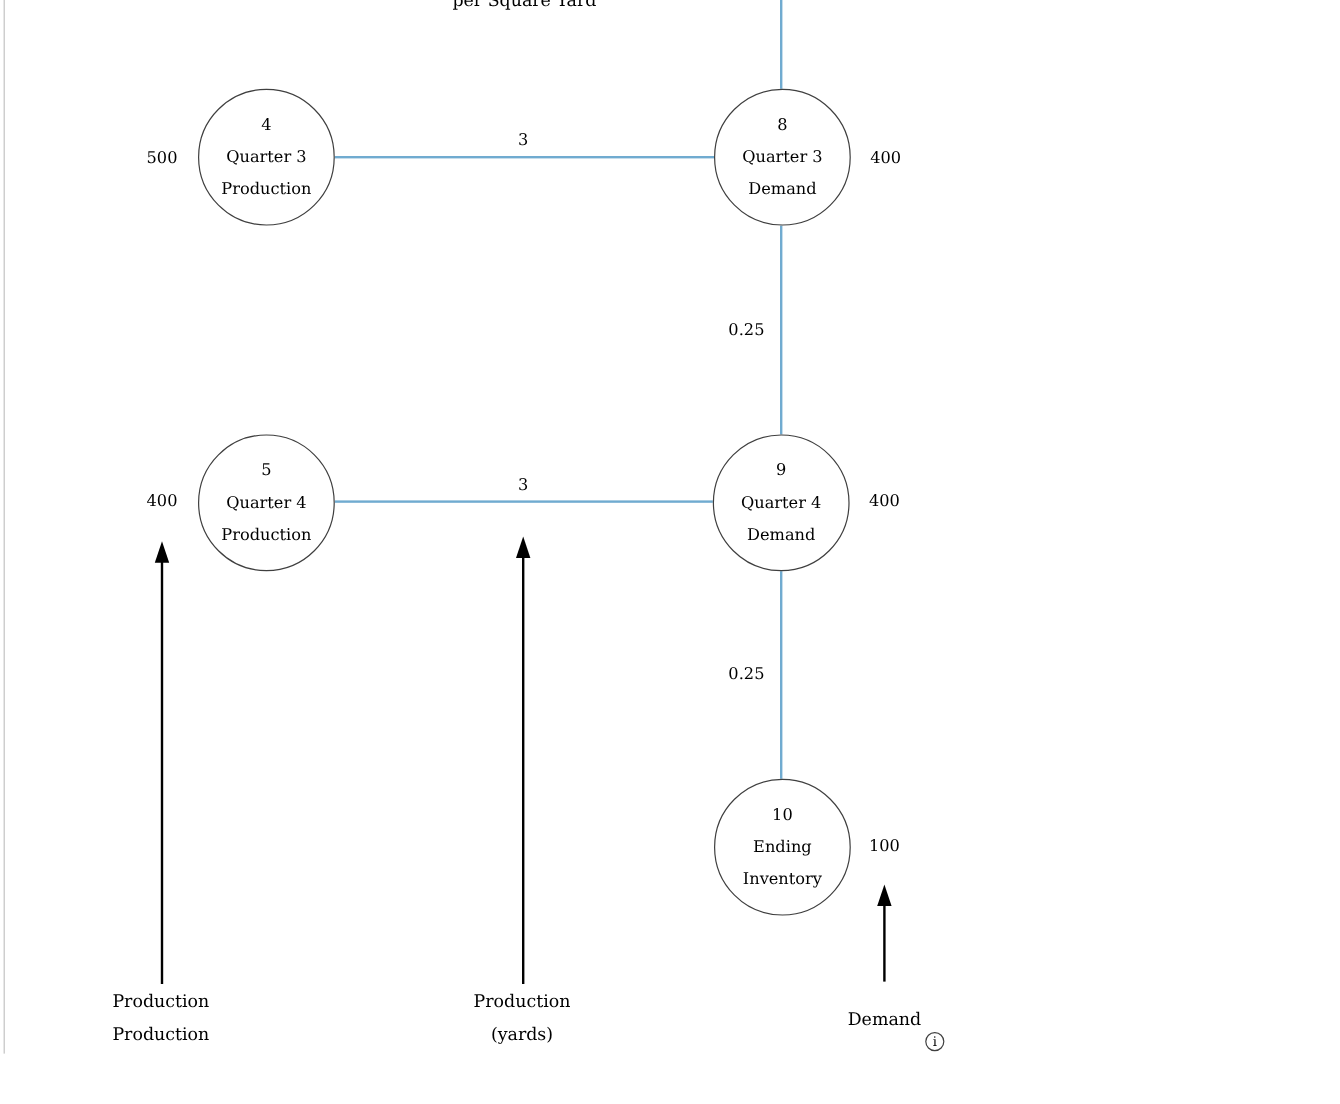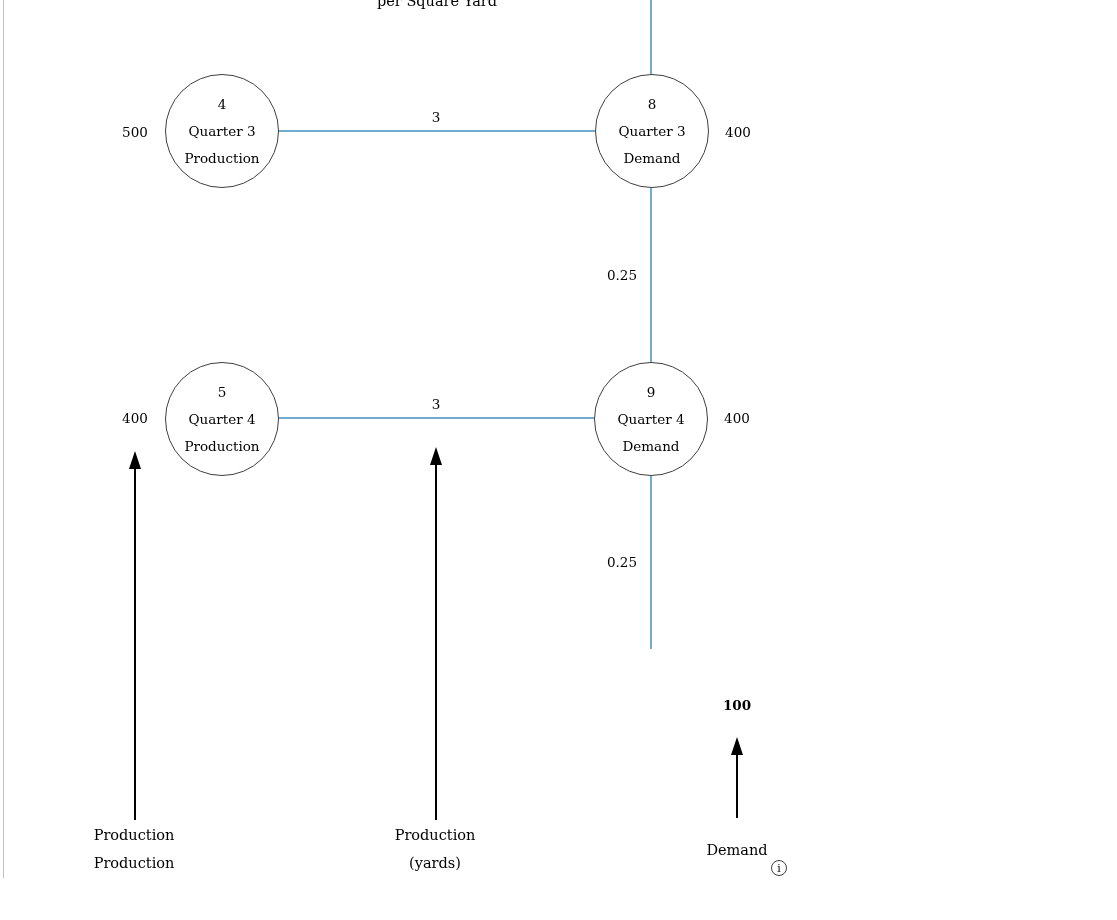--- a/index.html
+++ b/index.html
@@ -32,21 +32,21 @@
   .arc.h { height:2px; }
   .arc.v { width:2px; }
   .arc-cost {
     position:absolute; transform:translateX(-50%);
     font-size:13.5px; white-space:nowrap; background:#fff; padding:0 2px;
   }
   .side-label {
     position:absolute; transform:translateX(-50%);
     font-size:13.5px; white-space:nowrap;
   }
-  .side-label.bold { font-weight:bold; }
+  .side-label.bold { font-weight:normal; }
   .arrow-line { position:absolute; width:2px; background:#000; }
   .arrow-head {
     position:absolute; width:0; height:0;
     border-left:6px solid transparent; border-right:6px solid transparent;
     border-bottom:18px solid #000;
   }
   .legend {
     position:absolute; transform:translateX(-50%);
     text-align:center; font-size:14.5px; line-height:28px; white-space:nowrap;
   }
@@ -99,20 +99,25 @@
   <div class="node" style="left:165px; top:362px;">
     <div>5</div>
     <div>Quarter 4</div>
     <div>Production</div>
   </div>
   <div class="node" style="left:594px; top:362px;">
     <div>9</div>
     <div>Quarter 4</div>
     <div>Demand</div>
   </div>
+  <div class="node" style="left:595px; top:649px;">
+    <div>10</div>
+    <div>Ending</div>
+    <div>Inventory</div>
+  </div>
 
   <div class="side-label" style="left:135px; top:124px;">500</div>
   <div class="side-label" style="left:738px; top:124px;">400</div>
   <div class="side-label" style="left:135px; top:410px;">400</div>
   <div class="side-label" style="left:737px; top:410px;">400</div>
   <div class="side-label bold" style="left:737px; top:697px;">100</div>
 
   <div class="arrow-head" style="left:129px; top:451px;"></div>
   <div class="arrow-line" style="left:134px; top:468px; height:352px;"></div>
 

